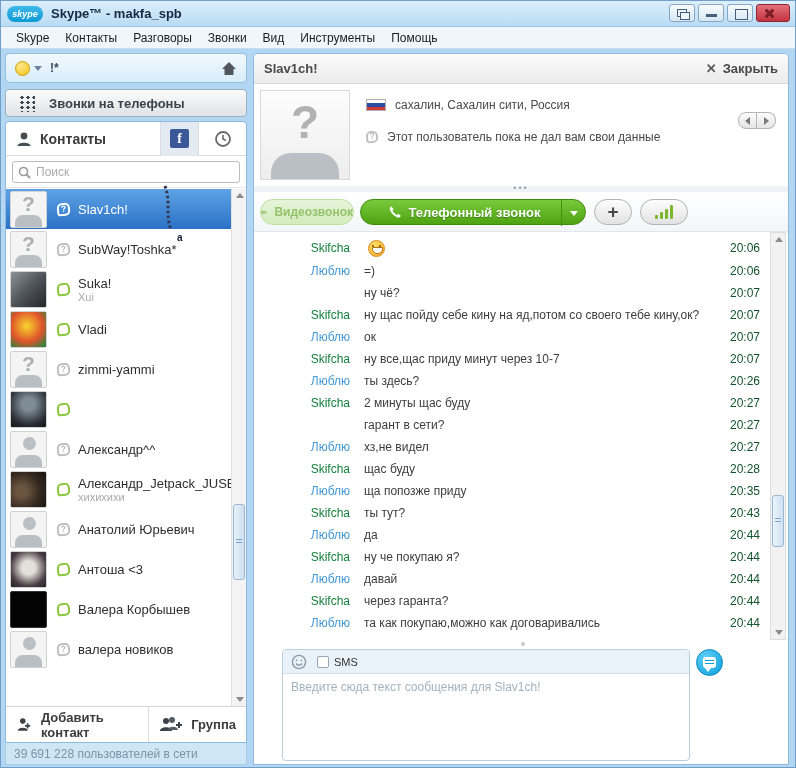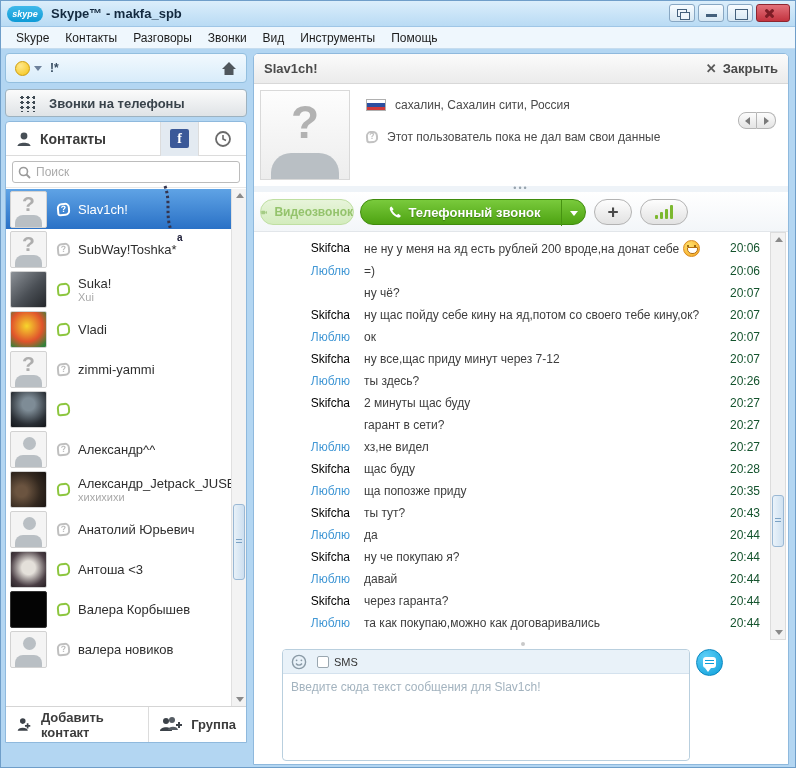--- a/index.html
+++ b/index.html
@@ -138,21 +138,21 @@
   .phone-btn { left:106px; width:226px; background:linear-gradient(#79ca3c,#4ea312); border:1px solid #3f8b0c; color:#fff; text-shadow:0 1px 1px #3c7d10; }
   .phone-caret { position:absolute; right:0; top:0; width:24px; height:26px; border-left:1px solid #469311; display:flex; align-items:center; justify-content:center; }
   .caret-w { width:0;height:0;border-left:4px solid transparent;border-right:4px solid transparent;border-top:5px solid #fff; }
   .plus-btn { left:340px; width:38px; background:linear-gradient(#fdfdfd,#e2e2e2); border:1px solid #b3b3b3; color:#4a4a4a; font-size:19px; font-weight:bold; }
   .signal-btn { left:386px; width:48px; background:linear-gradient(#fdfdfd,#e2e2e2); border:1px solid #b3b3b3; }
   .bars { display:flex; align-items:flex-end; gap:2px; height:14px; }
   .bars span { width:3px; background:#7cb82f; border-radius:1px; }
 
   .messages { position:absolute; left:0; top:178px; width:516px; height:408px; padding-top:5px; overflow:hidden; }
   .msg { display:flex; align-items:flex-start; padding:3px 10px 3px 0; font-size:12px; line-height:16px; }
-  .m-author { width:96px; flex:none; text-align:right; color:#000000; }
+  .m-author { width:96px; flex:none; text-align:right; color:#15803d; }
   .msg[data-kind="own"] .m-author { color:#4398d5; }
   .m-text { flex:1; margin-left:14px; color:#3d3d3d; }
   .m-time { width:42px; flex:none; text-align:right; color:#14532d; margin-left:6px; }
   .emoji { display:none; width:17px; height:17px; border-radius:50%;
     background:radial-gradient(circle at 35% 30%,#ffe06a,#f5a623); border:1px solid #d8891f; position:relative; vertical-align:-4px; margin-left:4px; }
   .msg[data-emoji="true"] .emoji { display:inline-block; }
   .emoji::before { content:""; position:absolute; left:3px; top:4px; width:2px; height:2px; background:#7a4a00; border-radius:50%; box-shadow:7px 0 0 #7a4a00; }
   .emoji::after { content:""; position:absolute; left:3px; bottom:2px; width:9px; height:5px; background:#fff; border:1px solid #b36d12; border-radius:1px 1px 5px 5px; }
 
   .chat-scroll { position:absolute; right:2px; top:178px; width:16px; height:408px; background:#f2f2f2; border:1px solid #dcdcdc; }
@@ -388,20 +388,23 @@
     </div>
   </div>
 
   <div class="cord">
     <svg width="44" height="64" viewBox="0 0 44 64">
         <path d="M14 2 C20 18 14 30 20 46" fill="none" stroke="#34344e" stroke-width="3" stroke-dasharray="2.5 2.5"></path>
       </svg>
     <span class="cord-glyph">а</span>
   </div>
 
+  <div class="left-statusbar">
+    <span class="online-counter">39 691 228 пользователей в сети</span>
+  </div>
 
   <div class="conv-card">
 
     <div class="conv-head">
       <span class="conv-title">Slav1ch!</span>
       <span class="close-btn">
         <span class="close-x">✕</span>
         <span>Закрыть</span>
       </span>
     </div>
@@ -453,21 +456,21 @@
             <span style="height:10px"></span>
             <span style="height:14px"></span>
         </span>
       </div>
     </div>
 
     <div class="messages">
 
         <div class="msg" data-kind="other" data-emoji="true">
           <span class="m-author">Skifcha</span>
-          <span class="m-text"><span>не ну у меня на яд есть рублей 200 вроде,на донат себе</span><span class="emoji"></span></span>
+          <span class="m-text"><span class="emoji"></span></span>
           <span class="m-time">20:06</span>
         </div>
 
         <div class="msg" data-kind="own" data-emoji="false">
           <span class="m-author">Люблю</span>
           <span class="m-text"><span>=)</span></span>
           <span class="m-time">20:06</span>
         </div>
 
         <div class="msg" data-kind="none" data-emoji="false">
@@ -483,21 +486,21 @@
         </div>
 
         <div class="msg" data-kind="own" data-emoji="false">
           <span class="m-author">Люблю</span>
           <span class="m-text"><span>ок</span></span>
           <span class="m-time">20:07</span>
         </div>
 
         <div class="msg" data-kind="other" data-emoji="false">
           <span class="m-author">Skifcha</span>
-          <span class="m-text"><span>ну все,щас приду минут через 7-12</span></span>
+          <span class="m-text"><span>ну все,щас приду минут через 10-7</span></span>
           <span class="m-time">20:07</span>
         </div>
 
         <div class="msg" data-kind="own" data-emoji="false">
           <span class="m-author">Люблю</span>
           <span class="m-text"><span>ты здесь?</span></span>
           <span class="m-time">20:26</span>
         </div>
 
         <div class="msg" data-kind="other" data-emoji="false">

